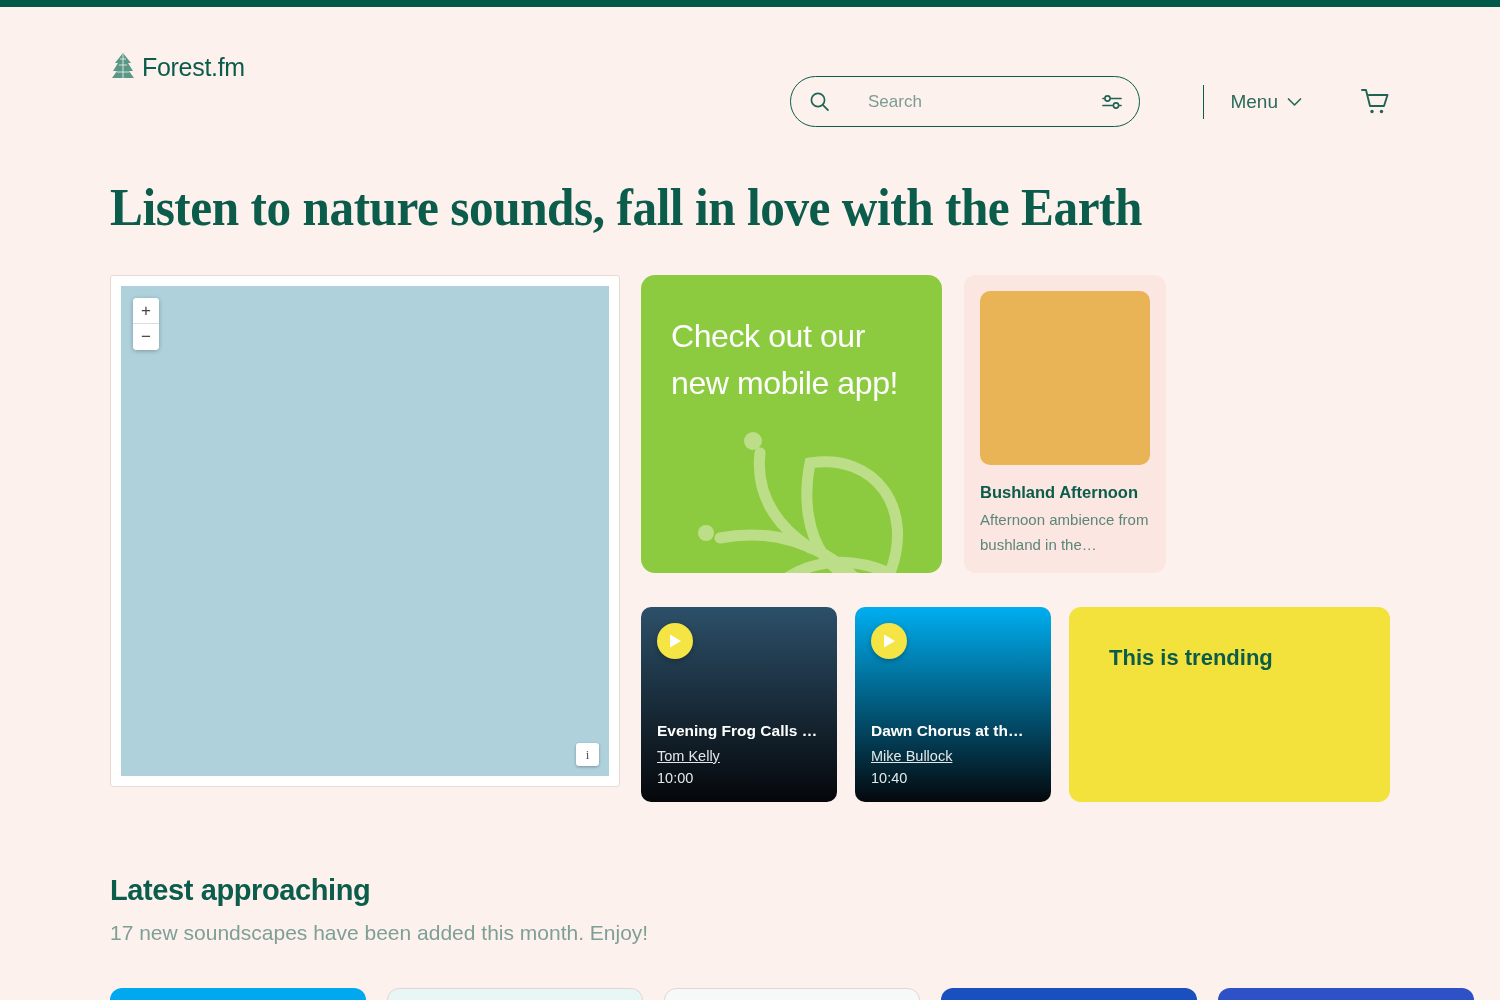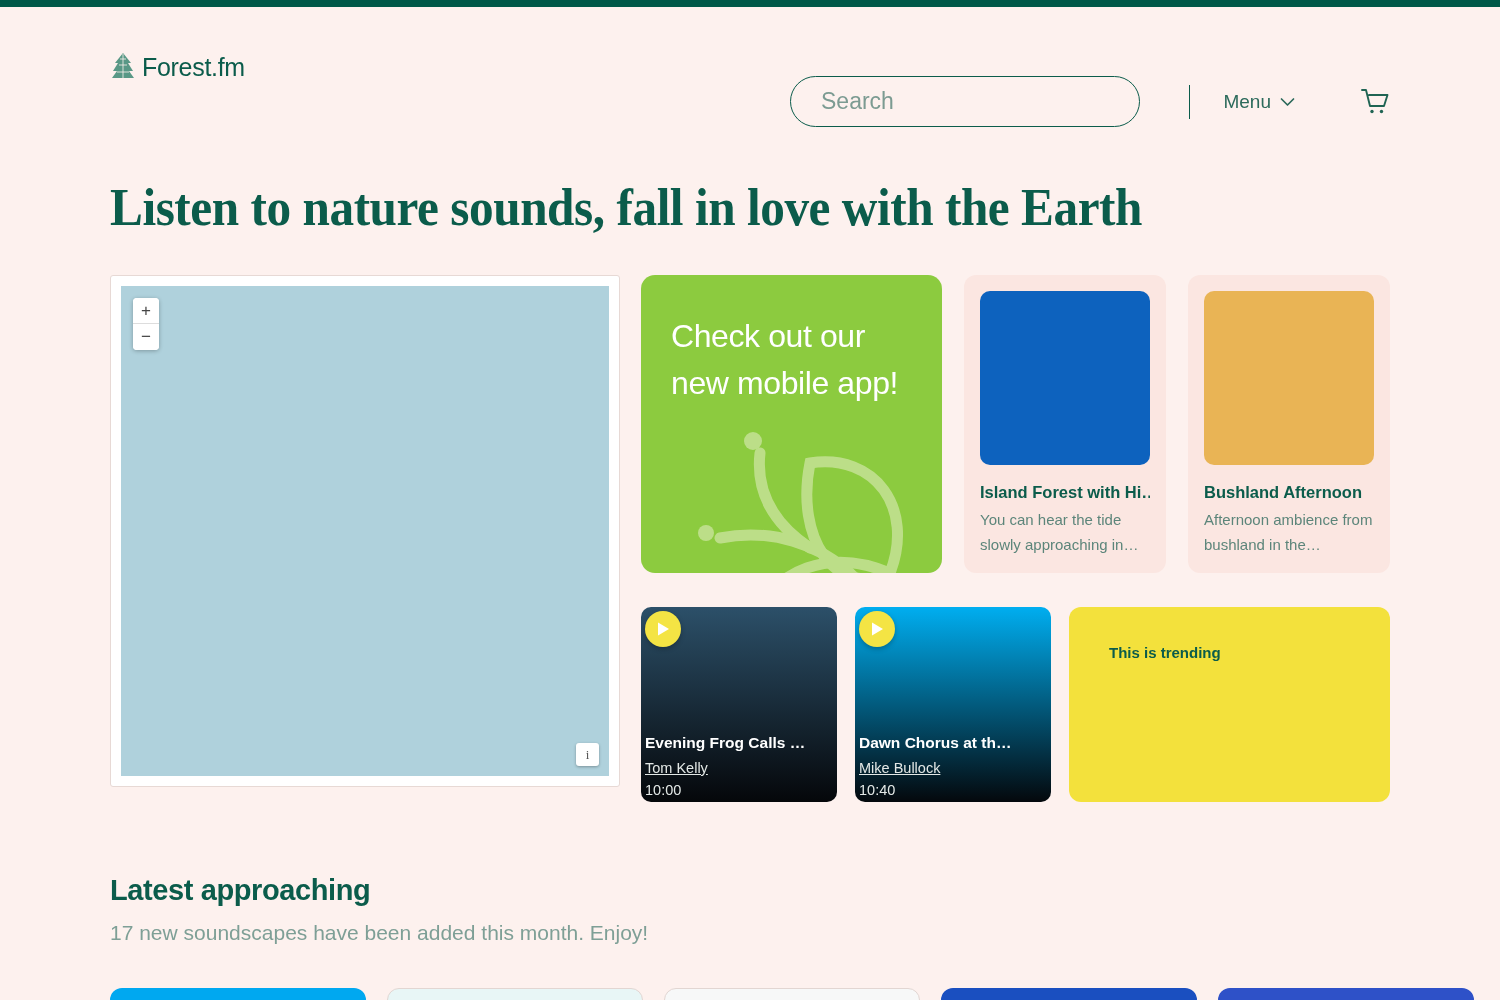--- a/index.html
+++ b/index.html
@@ -30,29 +30,30 @@
   }
   .search-box {
     width: 100%; height: 100%;
     border: 1.5px solid #0B5C4B; border-radius: 26px;
     background: transparent;
     display: flex; align-items: center;
     padding: 0 16px 0 18px; gap: 12px;
   }
   .search-input {
     flex: 1; border: none; outline: none; background: transparent;
-    font-size: 23px; color: #3F6F63;
-    font-family: "Liberation Sans", sans-serif;
+    font-size: 17px; color: #3F6F63;
+    font-family: "Liberation Sans", sans-serif;
+    margin-left: 26px;
   }
   .search-input::placeholder { color: #7C9B92; }
   .icon-svg { display: block; }
 
   .header-right {
     position: absolute; right: 110px; top: 69px;
-    display: flex; align-items: center; gap: 7px;
+    display: flex; align-items: center; gap: 0;
     height: 51px;
   }
   .divider-v { width: 1.5px; height: 34px; background: #0B5C4B; margin-right: 26px; }
   .menu-btn {
     display: flex; align-items: center; gap: 9px;
     font-size: 19px; color: #2C6A5B; cursor: pointer;
     background: none; border: none;
     font-family: "Liberation Sans", sans-serif;
   }
   .cart-btn { margin-left: 58px; background:none;border:none;cursor:pointer; }
@@ -147,21 +148,21 @@
     font-family: "Liberation Sans", sans-serif;
   }
   .tile-desc {
     margin-top: 10px; font-size: 15px; line-height: 1.62; color: #5C857A;
     font-family: "Liberation Sans", sans-serif;
   }
 
   
   .play-card {
     border-radius: 10px; position: relative; overflow: hidden;
-    padding: 4px; cursor: pointer;
+    padding: 16px; cursor: pointer;
     display: flex; flex-direction: column; justify-content: space-between;
   }
   .play-btn {
     width: 36px; height: 36px; border-radius: 50%; background: #F5E councils;
     background: #F4E444;
     display: flex; align-items: center; justify-content: center;
     border: none; cursor: pointer;
     box-shadow: 0 2px 5px rgba(0,0,0,.25);
   }
   .play-meta { color: #fff; }
@@ -169,21 +170,21 @@
     font-size: 15.5px; font-weight: bold; white-space: nowrap; overflow: hidden;
     font-family: "Liberation Sans", sans-serif;
   }
   .play-author { font-size: 14.5px; margin-top: 8px; color: #E3E8E6; font-family: "Liberation Sans", sans-serif; text-decoration: underline; }
   .play-dur { font-size: 14.5px; margin-top: 6px; color: #E3E8E6; font-family: "Liberation Sans", sans-serif; }
 
   .trending {
     background: #F3E13C; border-radius: 12px; padding: 36px 40px; cursor: pointer;
   }
   .trending h3 {
-    font-size: 15px; color: #0B5C4B; line-height: 1.38; font-weight: bold;
+    font-size: 22px; color: #0B5C4B; line-height: 1.38; font-weight: bold;
     font-family: "Liberation Sans", sans-serif;
   }
 
   
   .latest { margin: 72px 110px 0 110px; }
   .latest h2 {
     font-size: 29px; color: #0B5C4B; font-weight: bold; letter-spacing: -0.4px;
     font-family: "Liberation Sans", sans-serif;
   }
   .latest p {
@@ -280,25 +281,20 @@
             <path d="M150 130 C 215 120, 255 175, 230 240 C 175 265, 135 205, 150 130 Z"></path>
             <path d="M100 120 C 95 165, 120 195, 150 215"></path>
             <path d="M60 205 C 110 195, 160 210, 195 245"></path>
             <path d="M90 290 C 115 235, 170 215, 230 240"></path>
           </g>
           <circle cx="93" cy="108" r="9" fill="#E4EFC5"></circle>
           <circle cx="46" cy="200" r="8" fill="#E4EFC5"></circle>
         </svg>
       </div>
 
-      <div class="tile-card">
-        <div class="tile-thumb" id="thumb0" style="background: rgb(13, 98, 190);"></div>
-        <div class="tile-title">Island Forest with Hi…</div>
-        <div class="tile-desc">You can hear the tide slowly approaching in…</div>
-      </div>
 
       <div class="tile-card">
         <div class="tile-thumb" id="thumb1" style="background: rgb(233, 180, 85);"></div>
         <div class="tile-title">Bushland Afternoon</div>
         <div class="tile-desc">Afternoon ambience from bushland in the…</div>
       </div>
     </div>
 
     <div class="row-bot">
 

